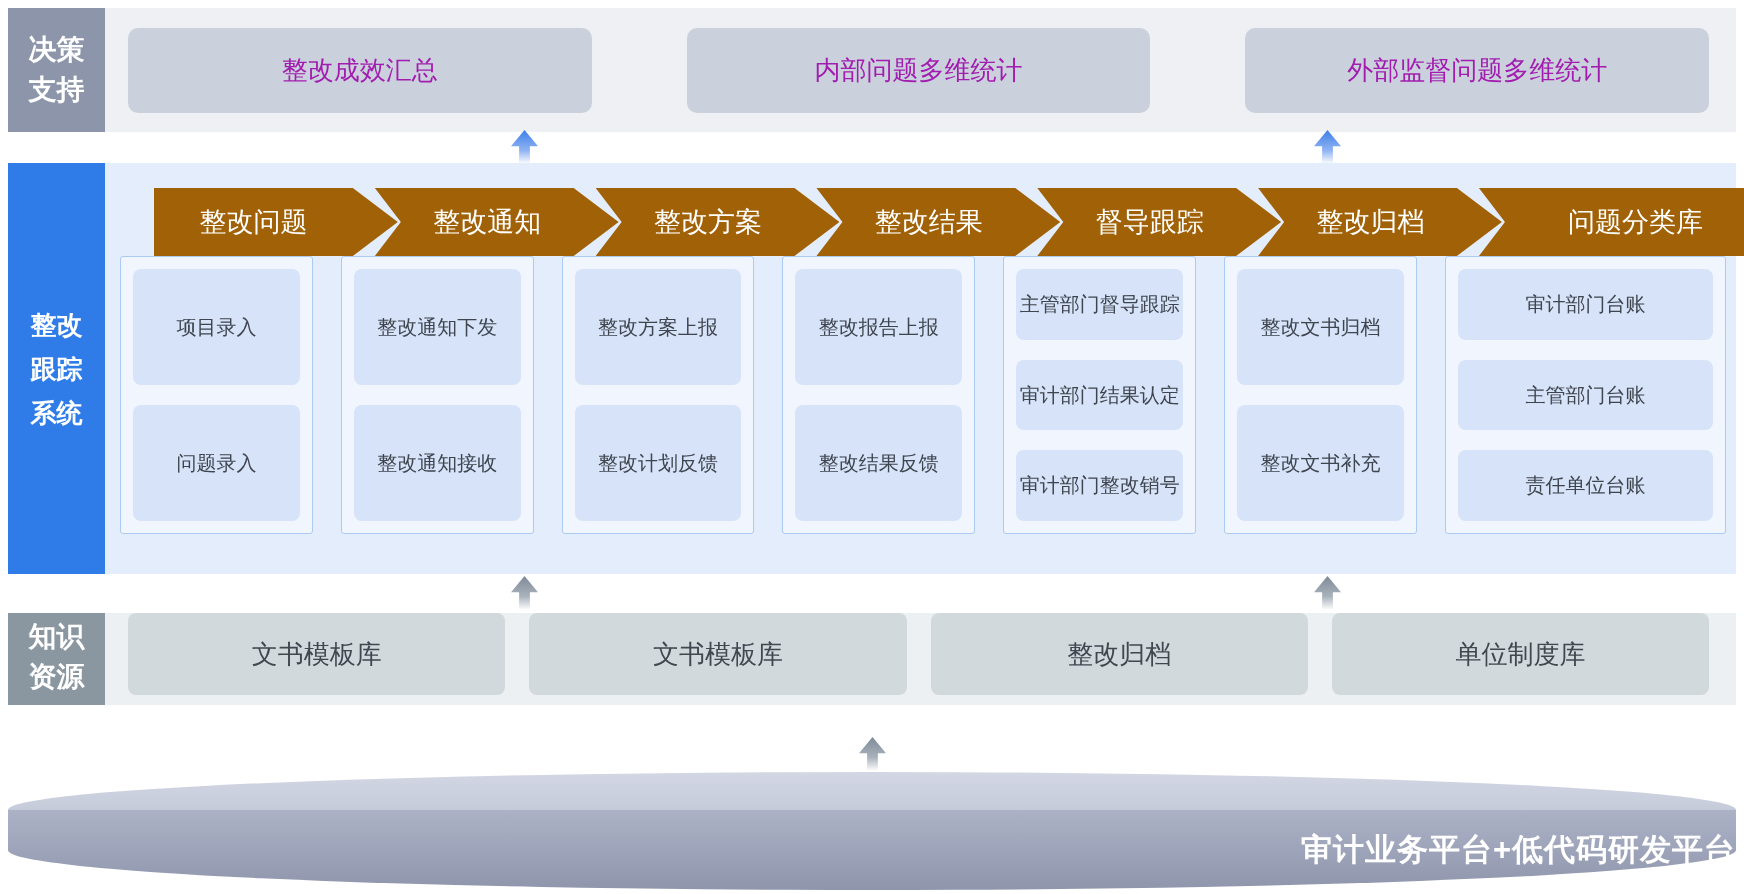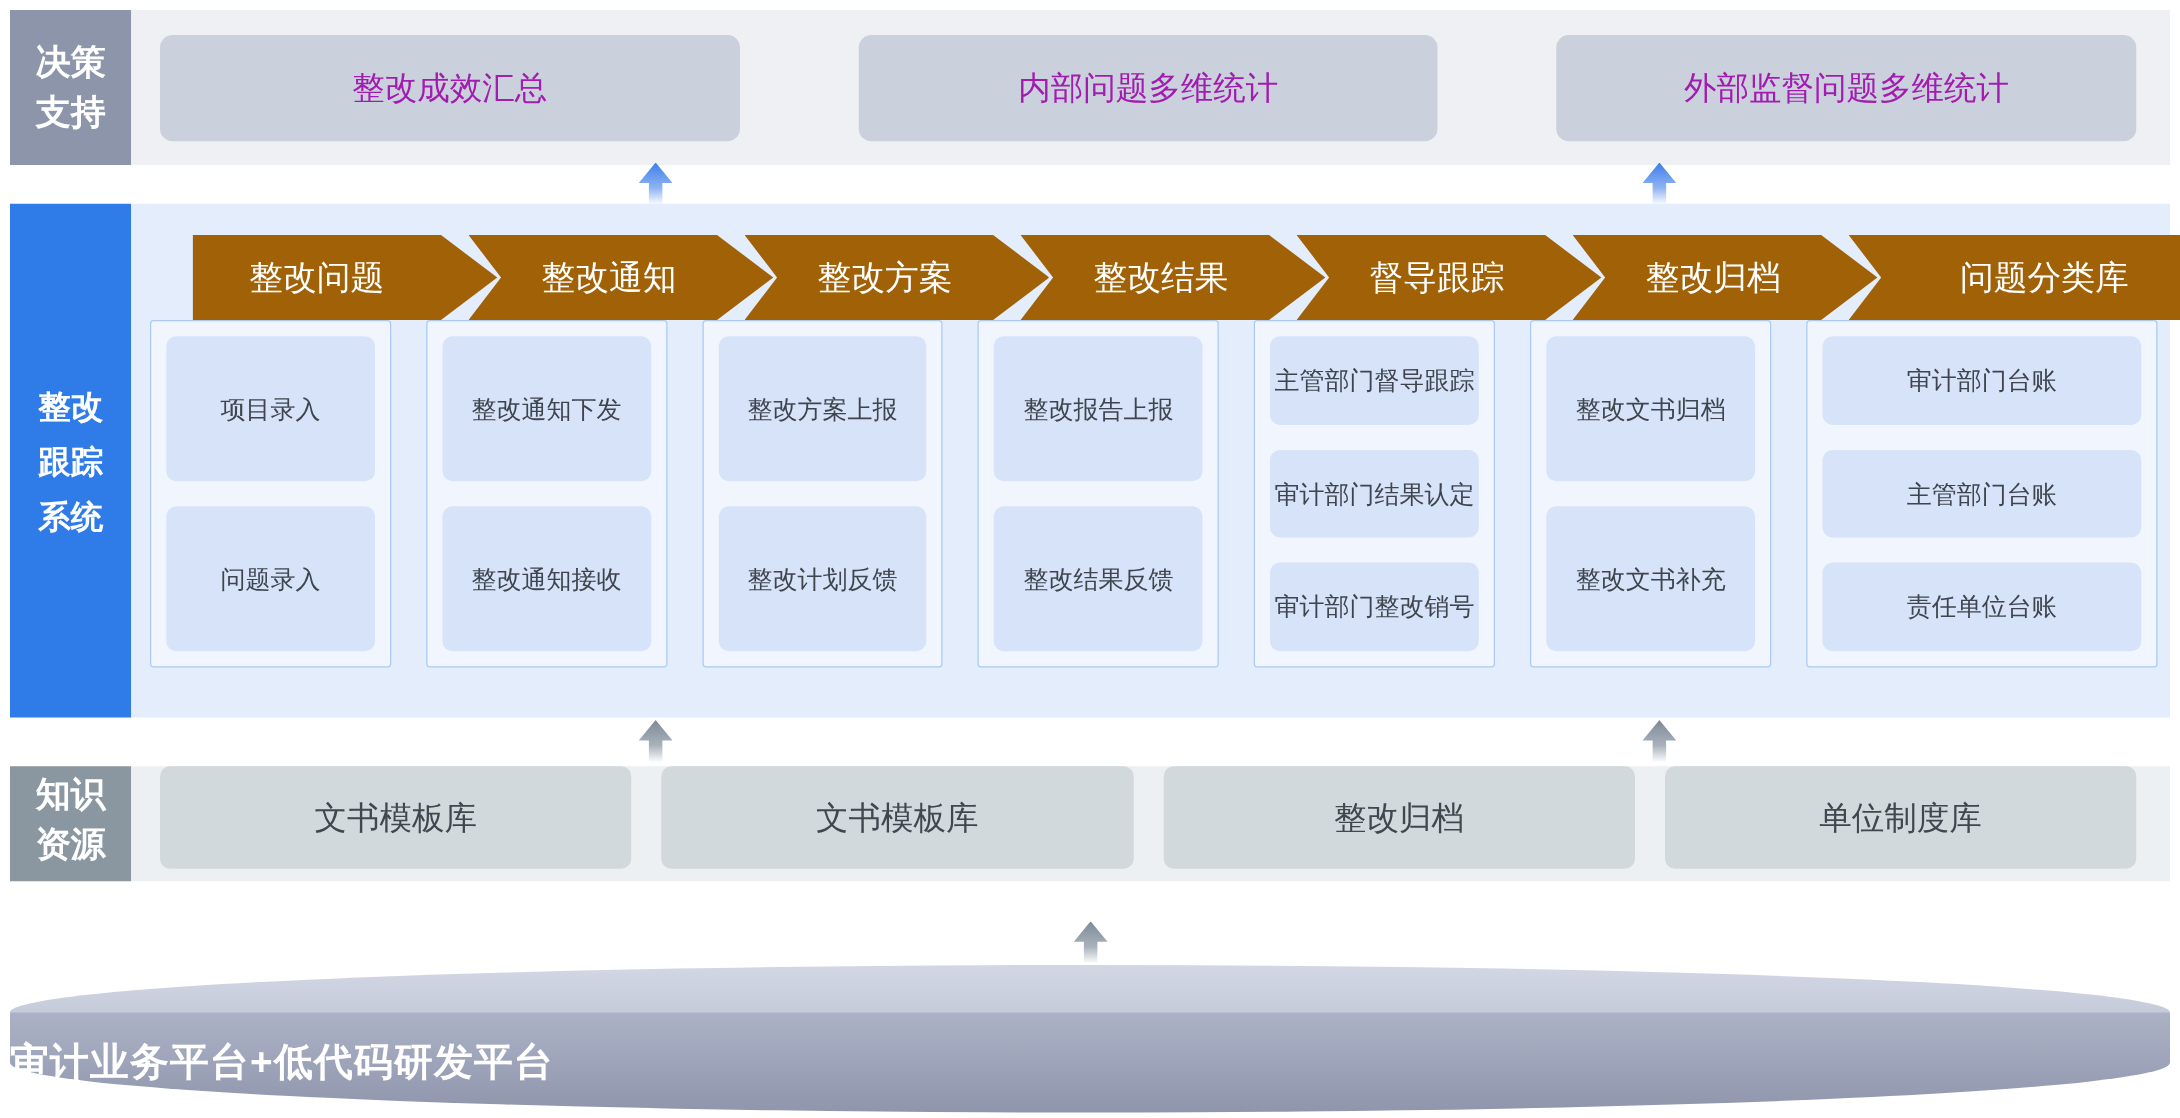--- a/index.html
+++ b/index.html
@@ -79,21 +79,21 @@
   
   .platform { position:absolute; left:8px; right:8px; top:700px; height:192px; }
   .cap {
     position:absolute; left:0; right:0; top:72px; height:76px; border-radius:50%;
     background:linear-gradient(180deg,#D3D7E4 0%,#B9BFD1 100%);
   }
   .pbody {
     position:absolute; left:0; right:0; top:110px; height:80px;
     background:linear-gradient(180deg,#ACB2C6 0%,#8F96AC 100%);
     border-radius:0 0 50% 50% / 0 0 40px 40px;
-    display:flex; align-items:center; justify-content:flex-start;
+    display:flex; align-items:center; justify-content:flex-end;
   }
   .ptext { color:#ffffff; font-weight:bold; font-size:31px; letter-spacing:1px; }
 
   
   .arrow {
     position:absolute; width:27px; height:34px;
     clip-path:polygon(50% 0, 100% 48%, 70% 48%, 70% 100%, 30% 100%, 30% 48%, 0 48%);
   }
   .arrow.blue { background:linear-gradient(180deg,#3D7FE9 0%,#8FB3F2 60%,rgba(255,255,255,0) 100%); }
   .arrow.gray { background:linear-gradient(180deg,#7E8A98 0%,#A9B2BC 60%,rgba(236,239,242,0) 100%); }

